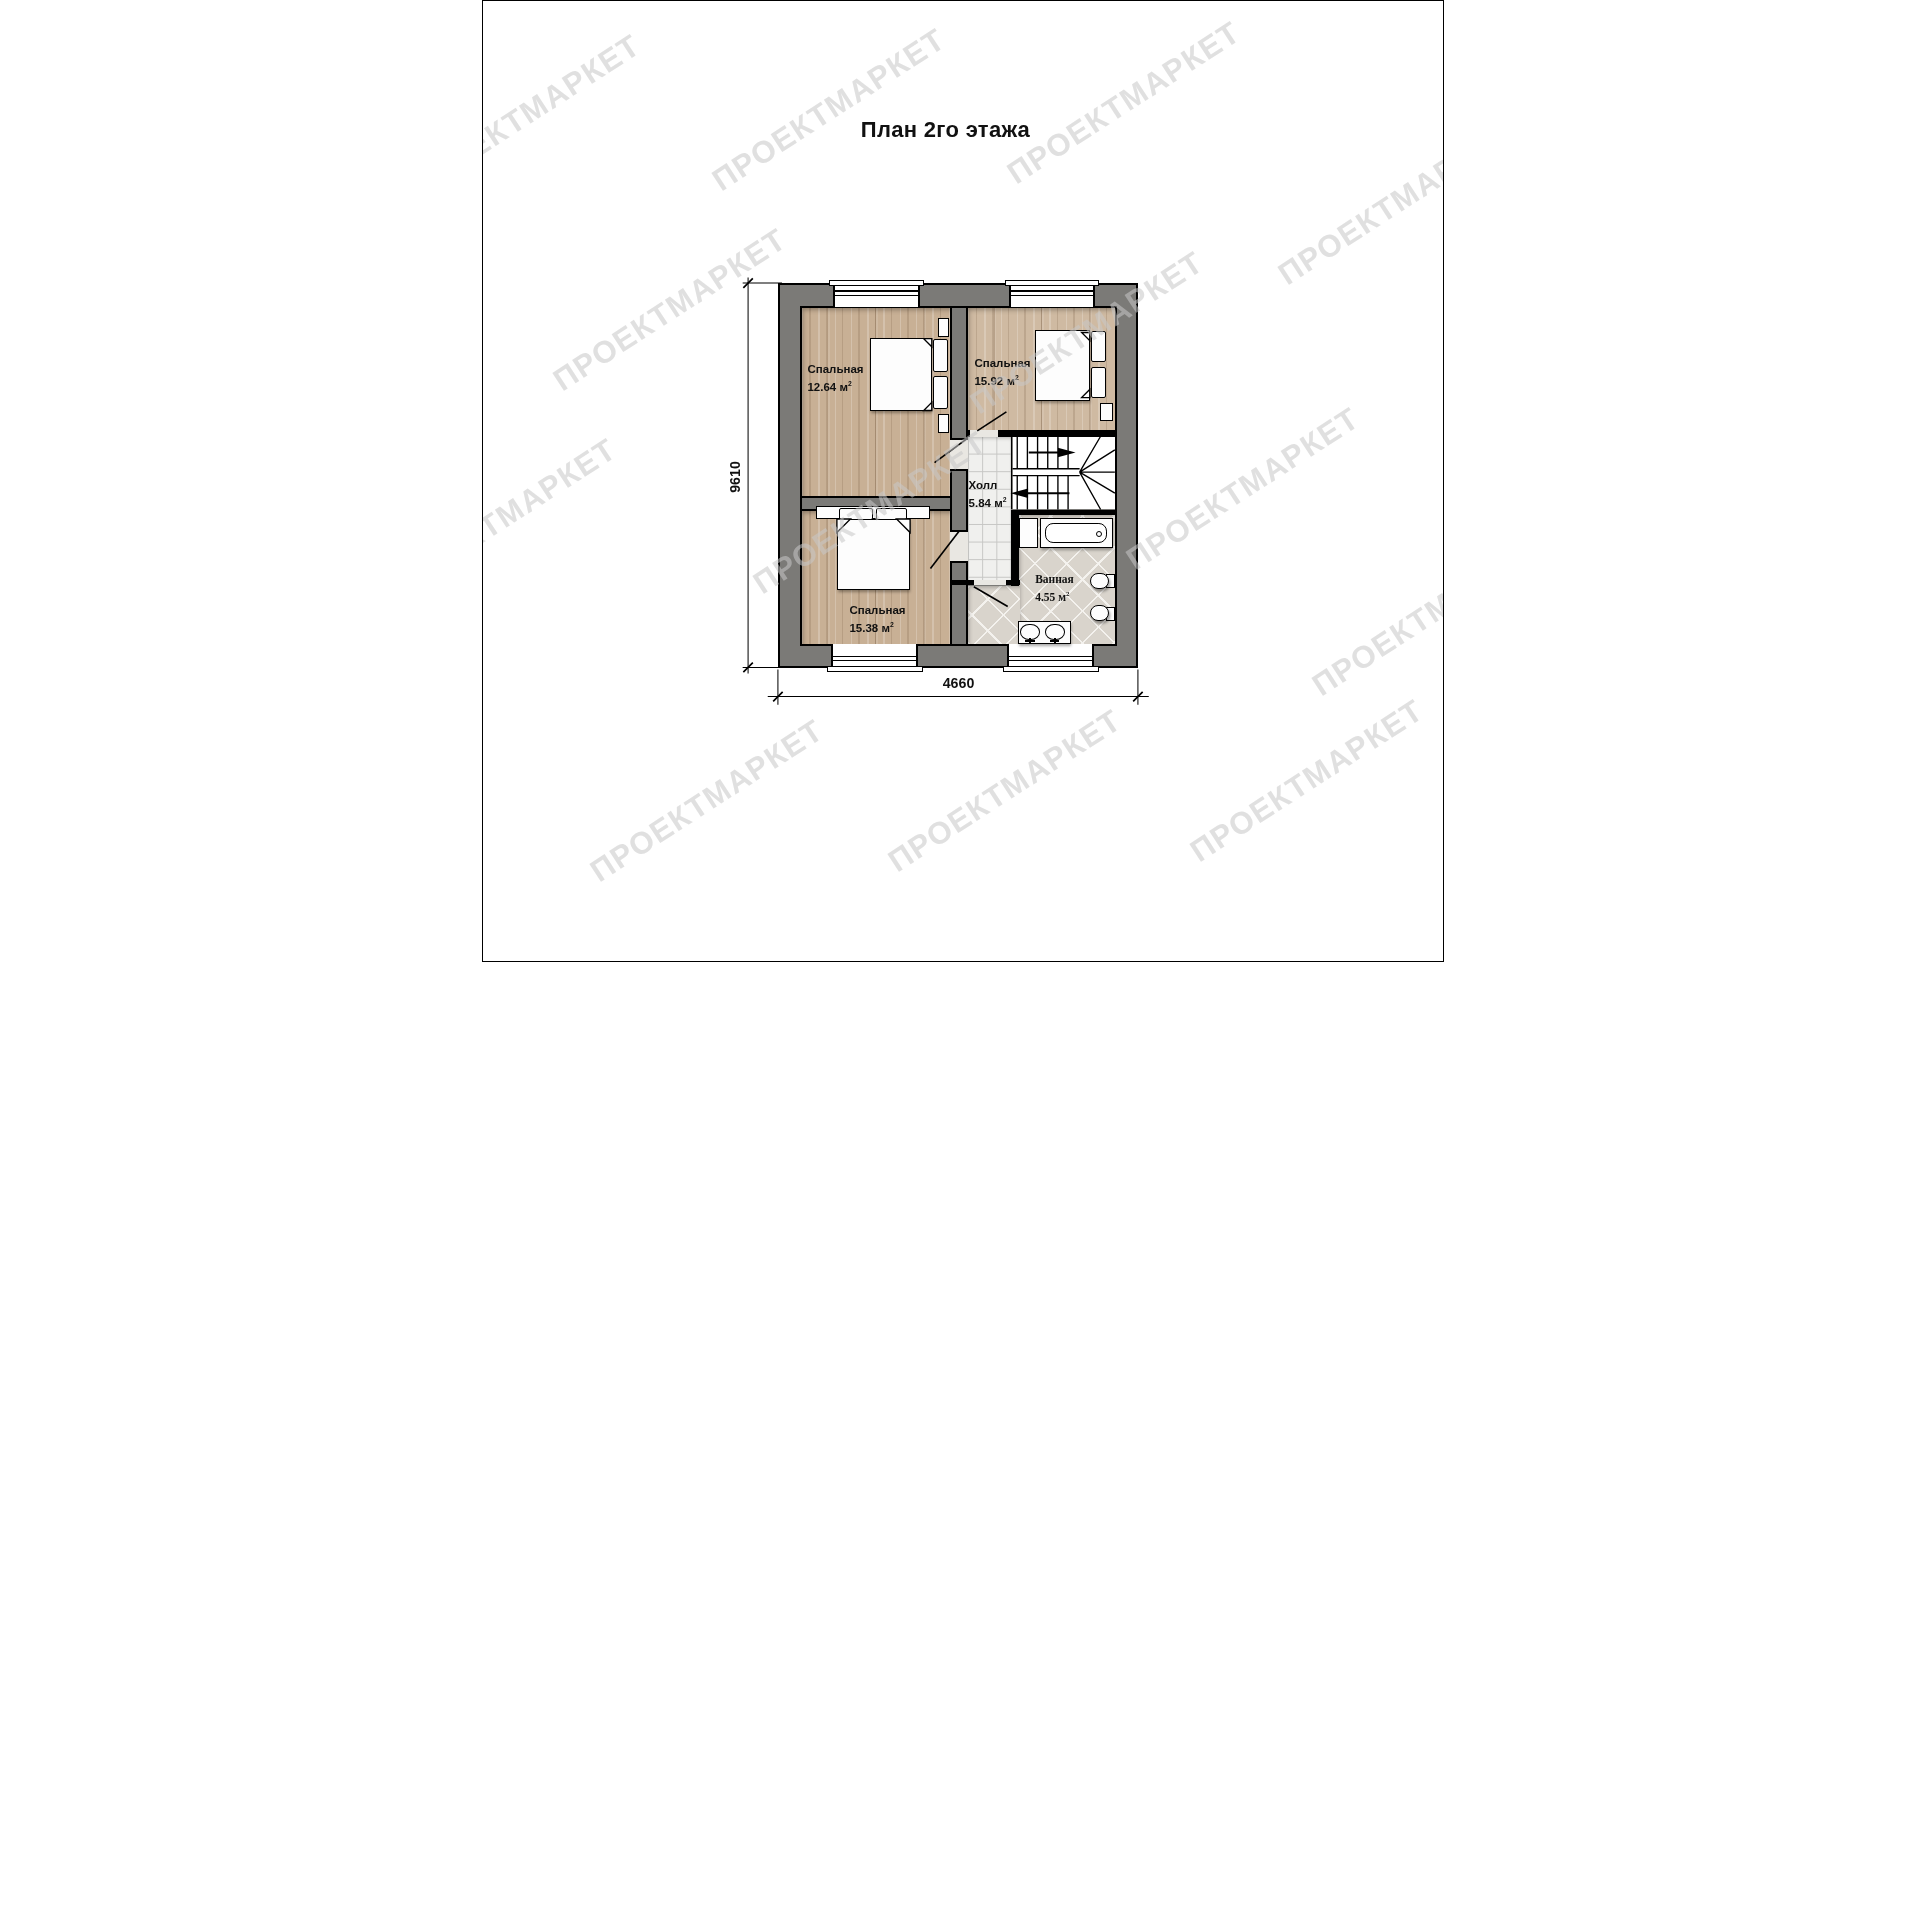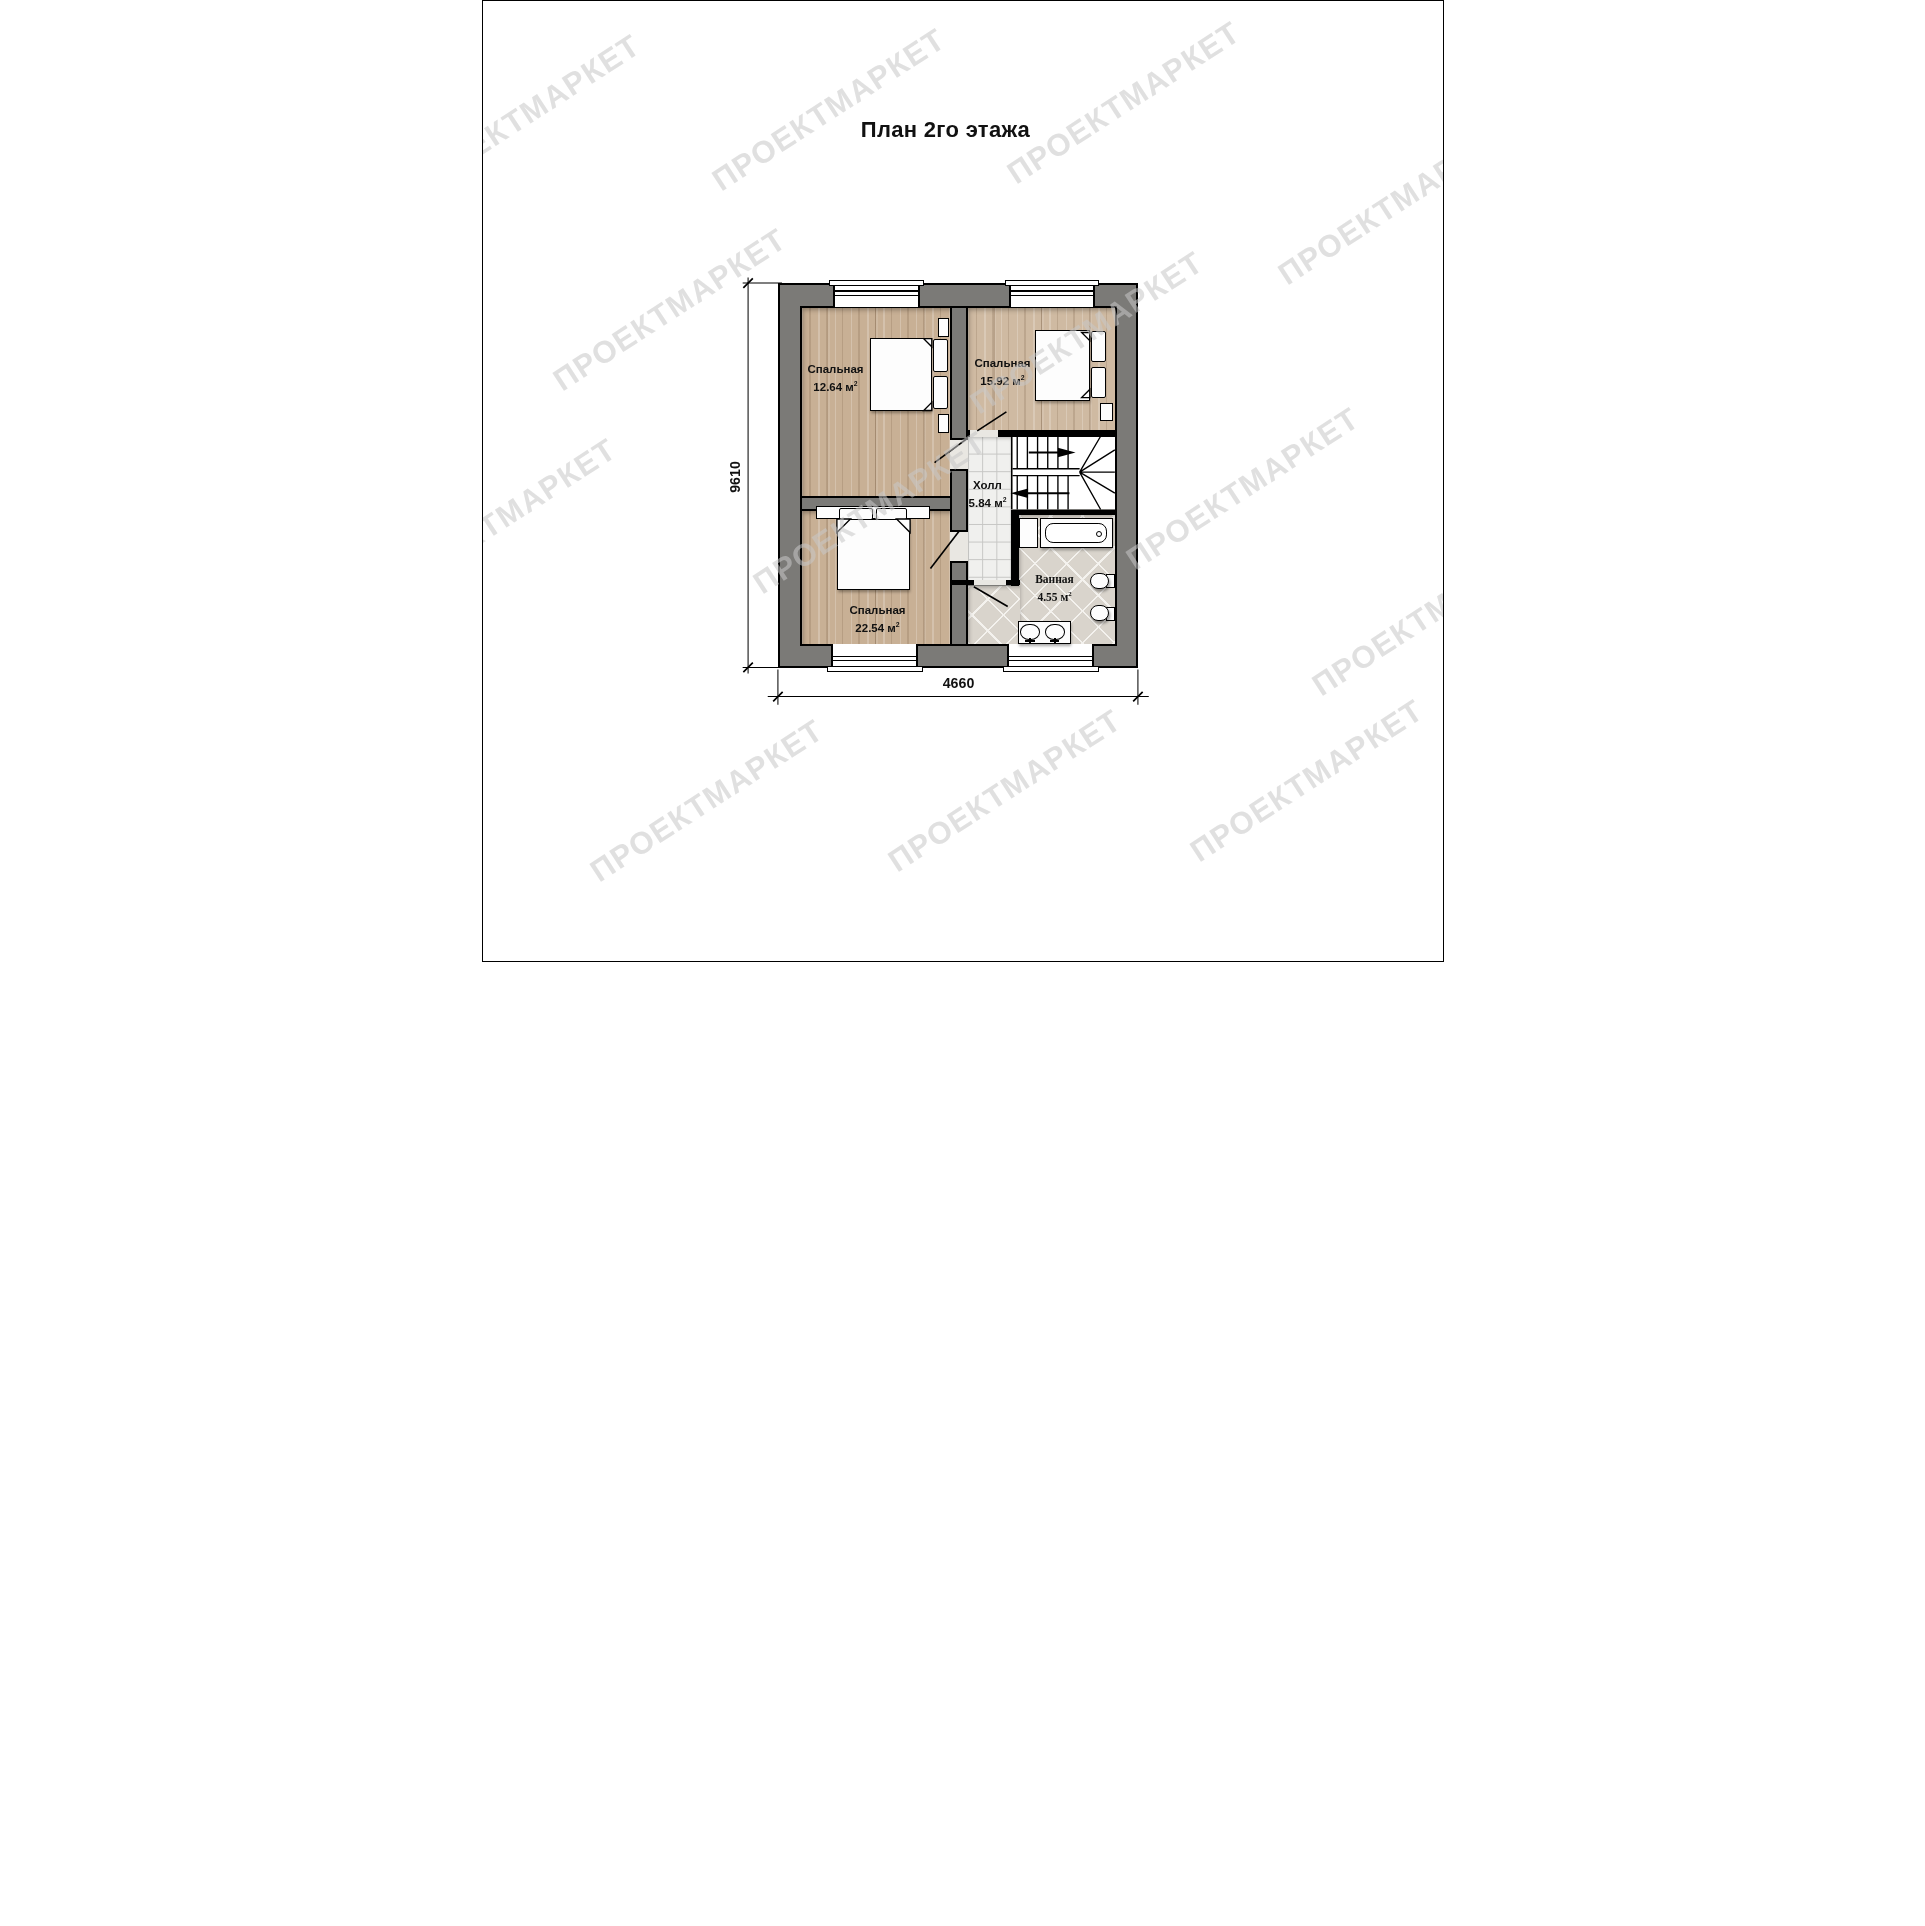--- a/index.html
+++ b/index.html
@@ -60,21 +60,21 @@
   .bowl{border-radius:8.1px;}
   .basin{border-radius:45% 45% 45% 45%/50% 50% 50% 50%;}
   .faucet{position:absolute;background:#000;}
   
   .window{position:absolute;box-sizing:border-box;background:#fff;border-left:2px solid #000;border-right:2px solid #000;}
   .sill{position:absolute;left:0;right:0;height:1.4px;background:#000;}
   .wincap{position:absolute;box-sizing:border-box;background:#fff;border:1px solid #000;}
   
   .room-label{
     position:absolute;transform:translate(-50%,-50%);
-    font-weight:bold;font-size:11.5px;line-height:1.55;text-align:center;white-space:nowrap;z-index:40;
+    font-weight:bold;font-size:11.5px;line-height:1.55;white-space:nowrap;z-index:40;
   }
   .room-label sup{font-size:6.8px;}
   .dim-label{
     position:absolute;transform:translate(-50%,-50%);
     font-weight:bold;font-size:14.2px;white-space:nowrap;z-index:40;
   }
   .dim-label.vert{transform:translate(-50%,-50%) rotate(-90deg);}
   
   .wm{
     position:absolute;transform:translate(-50%,-50%) rotate(-33deg);
@@ -211,21 +211,21 @@
   <div class="room-label" style="left:353px;top:378px;">
     <span>Спальная</span><br>
     <span><span>12.64</span>&nbsp;<span>м</span><sup>2</sup></span>
   </div>
   <div class="room-label" style="left:520px;top:372px;">
     <span>Спальная</span><br>
     <span><span>15.92</span>&nbsp;<span>м</span><sup>2</sup></span>
   </div>
   <div class="room-label" style="left:395px;top:619px;">
     <span>Спальная</span><br>
-    <span><span>22.54</span>&nbsp;<span>м</span><sup>2</sup></span>
+    <span><span>15.38</span>&nbsp;<span>м</span><sup>2</sup></span>
   </div>
   <div class="room-label" style="left:505px;top:494px;">
     <span>Холл</span><br>
     <span><span>5.84</span>&nbsp;<span>м</span><sup>2</sup></span>
   </div>
   <div class="room-label" style="left:572px;top:588px;font-family:Liberation Serif, serif;">
     <span>Ванная</span><br>
     <span><span>4.55</span>&nbsp;<span>м</span><sup>2</sup></span>
   </div>
 

